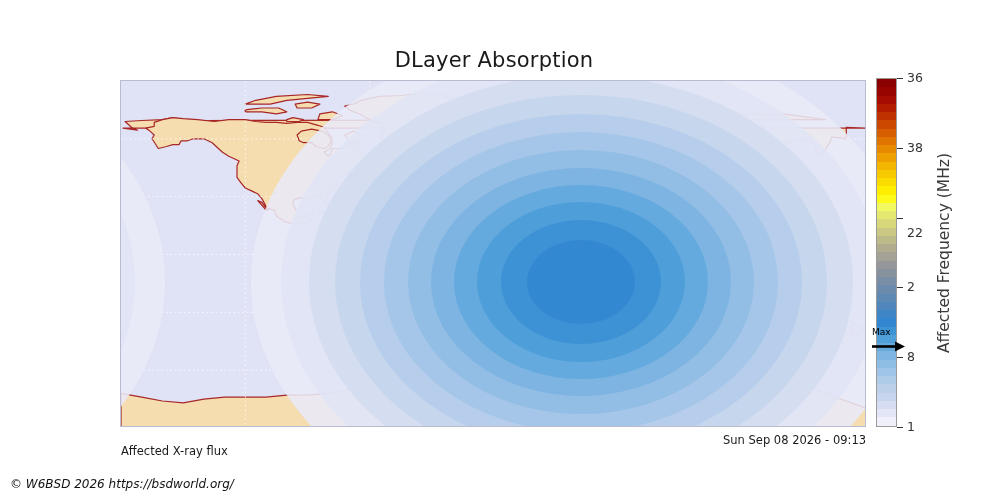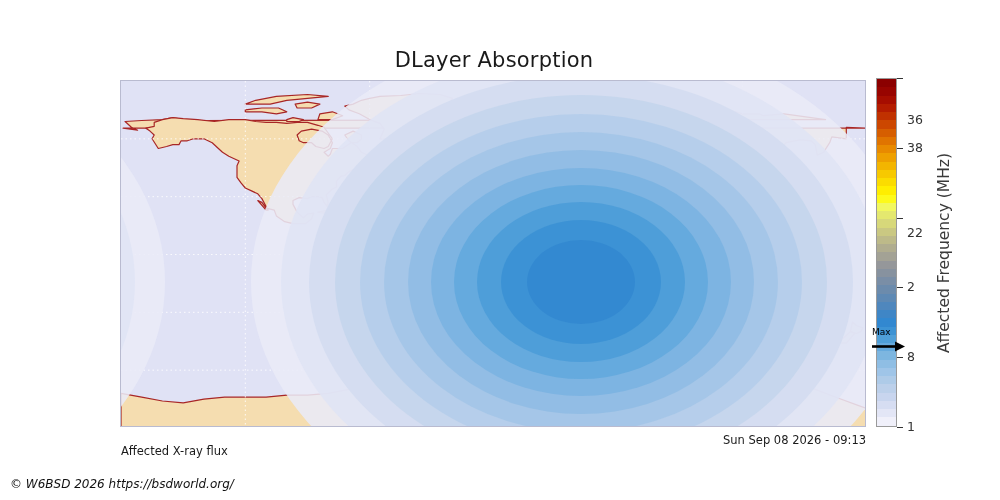--- a/index.html
+++ b/index.html
@@ -181,21 +181,21 @@
       <div class="cbseg" style="height: 2.38095%; background: rgb(159, 197, 232);"></div>
       <div class="cbseg" style="height: 2.38095%; background: rgb(174, 203, 232);"></div>
       <div class="cbseg" style="height: 2.38095%; background: rgb(188, 208, 234);"></div>
       <div class="cbseg" style="height: 2.38095%; background: rgb(200, 213, 238);"></div>
       <div class="cbseg" style="height: 2.38095%; background: rgb(214, 221, 242);"></div>
       <div class="cbseg" style="height: 2.38095%; background: rgb(227, 230, 246);"></div>
       <div class="cbseg" style="height: 2.38095%; background: rgb(240, 240, 250);"></div>
     </div>
   <div id="cbticks">
       <div class="cbtick" style="top: 0px;"></div>
-      <div class="cblab" style="top: 0px; margin-top: 42px;">36</div>
+      <div class="cblab" style="top: 0px;">36</div>
       <div class="cbtick" style="top: 69.8px;"></div>
       <div class="cblab" style="top: 69.8px;">38</div>
       <div class="cbtick" style="top: 139.6px;"></div>
       <div class="cblab" style="top: 155px;">22</div>
       <div class="cbtick" style="top: 209.4px;"></div>
       <div class="cblab" style="top: 209.4px;">2</div>
       <div class="cbtick" style="top: 279.2px;"></div>
       <div class="cblab" style="top: 279.2px;">8</div>
       <div class="cbtick" style="top: 349px;"></div>
       <div class="cblab" style="top: 349px;">1</div>

